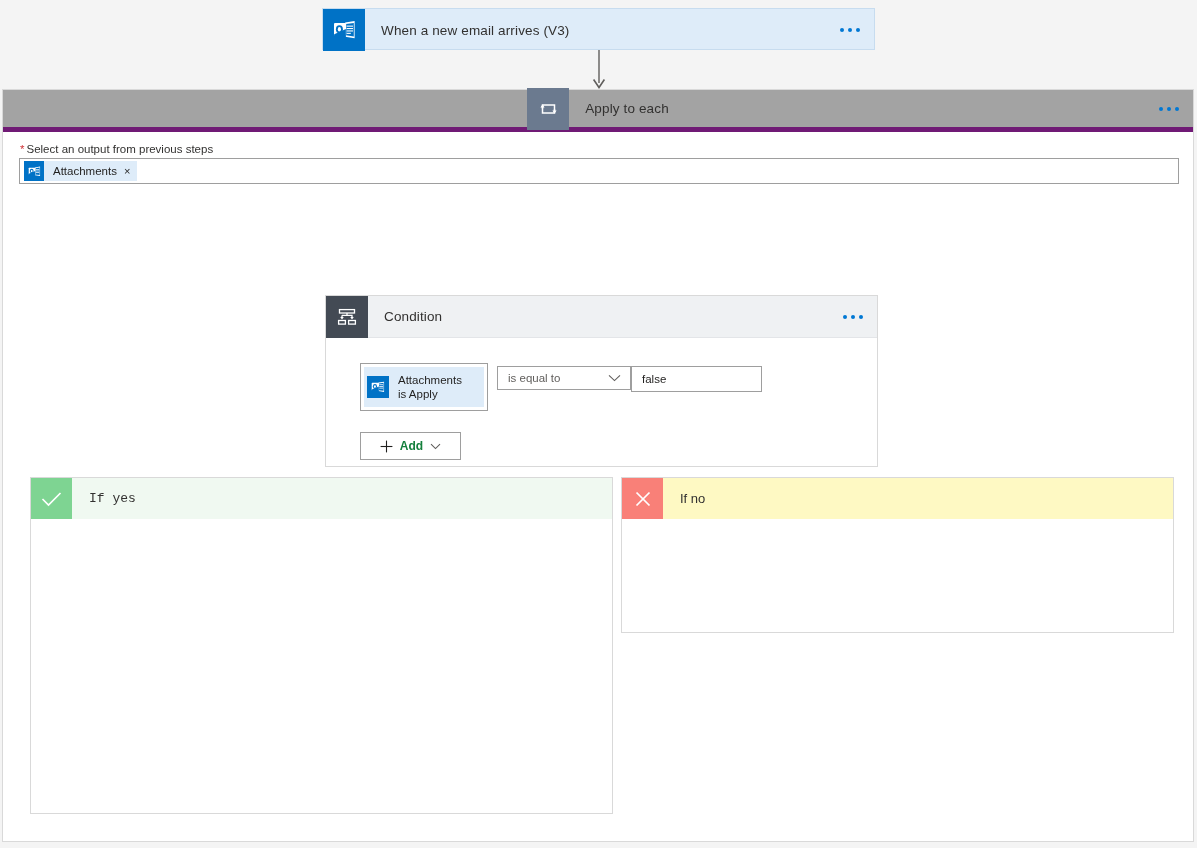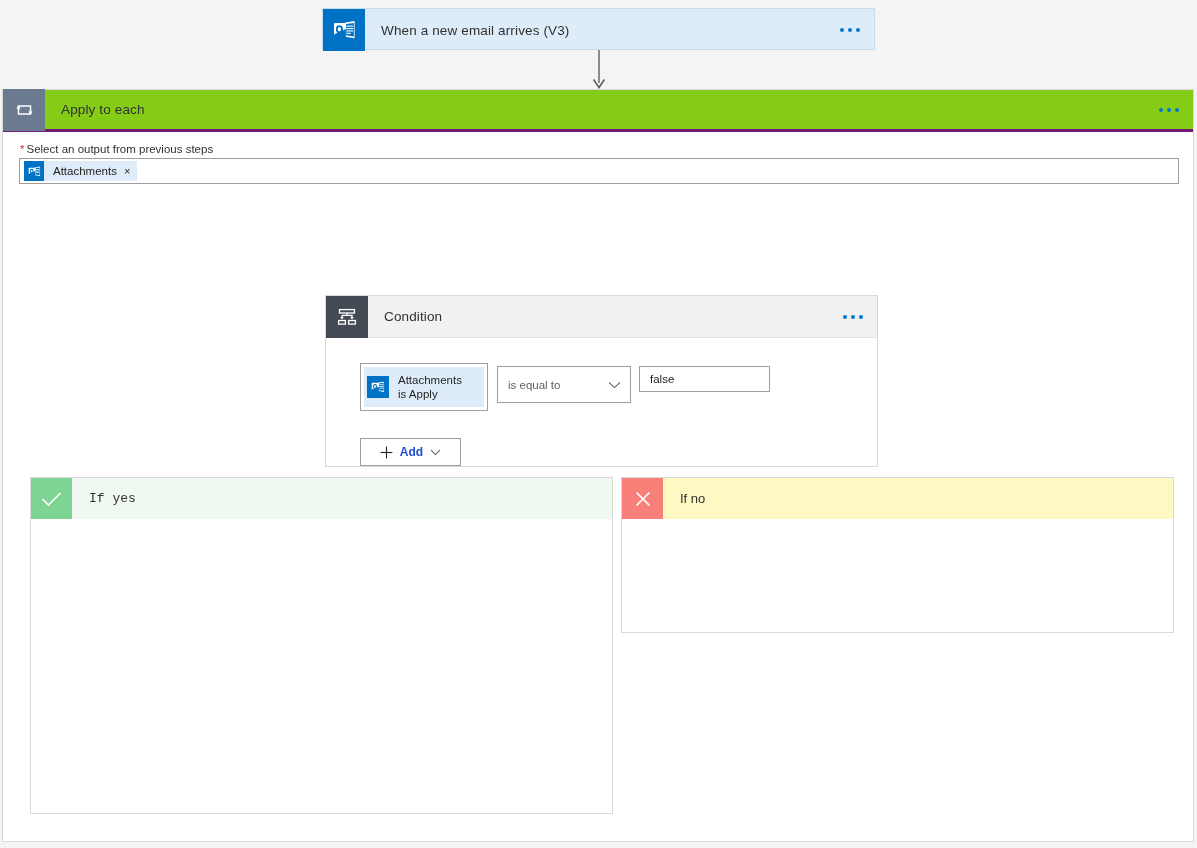--- a/index.html
+++ b/index.html
@@ -73,22 +73,23 @@
 
   
   #apply-to-each {
     position: absolute;
     left: 2px; top: 89px;
     width: 1192px; height: 753px;
     background: #ffffff;
     border: 1px solid #d9d9d9;
   }
   #apply-to-each > .card-header {
-    background: #84cc16;
-    border-bottom: 3px solid #701a75;
+    background: #a3a3a3;
+    border-bottom: 5px solid #701a75;
+    justify-content: center;
   }
   #apply-to-each > .card-header .card-icon { background: #6b7a8f; }
 
   .field-label {
     font-size: 11.5px;
     color: #323130;
     margin: 11px 0 3px 17px;
   }
   .req-star { color: #d13438; margin-right: 2px; }
 
@@ -161,50 +162,50 @@
     margin-left: 3px;
     display: flex; align-items: center; justify-content: center;
   }
   .operand-token .tok-lines {
     padding-left: 9px;
     font-size: 11.5px; color: #201f1e;
     line-height: 14px;
   }
 
   .cond-select {
-    width: 134px; height: 37px;
+    width: 134px; height: 24px;
     border: 1px solid #9e9e9e;
     background: #fff;
     display: flex; align-items: center;
     justify-content: space-between;
     padding: 0 9px 0 10px;
     margin-left: 9px; margin-top: 3px;
     font-size: 11.5px; color: #605e5c;
     cursor: pointer;
     gap: 8px;
   }
   .cond-value {
     width: 131px; height: 26px;
     border: 1px solid #9e9e9e;
     background: #fff;
     display: flex; align-items: center;
     padding: 8px 10px;
-    margin-left: 8px; margin-top: 3px;
+    margin-top: 3px;
     font-size: 11.5px; color: #201f1e;
   }
 
   #add-condition-btn {
-    margin-top: 27px;
+    margin-top: 21px;
     width: 101px; height: 28px;
     border: 1px solid #9e9e9e;
     background: #fff;
     display: flex; align-items: center;
     justify-content: center;
     gap: 7px;
-    font-size: 12px; color: #1d4ed8;
+    font-size: 12px; color: #15803d;
     font-weight: bold;
     cursor: pointer;
   }
 
   
   .branch {
     position: absolute;
     background: #fff;
     border: 1px solid #d9d9d9;
   }

